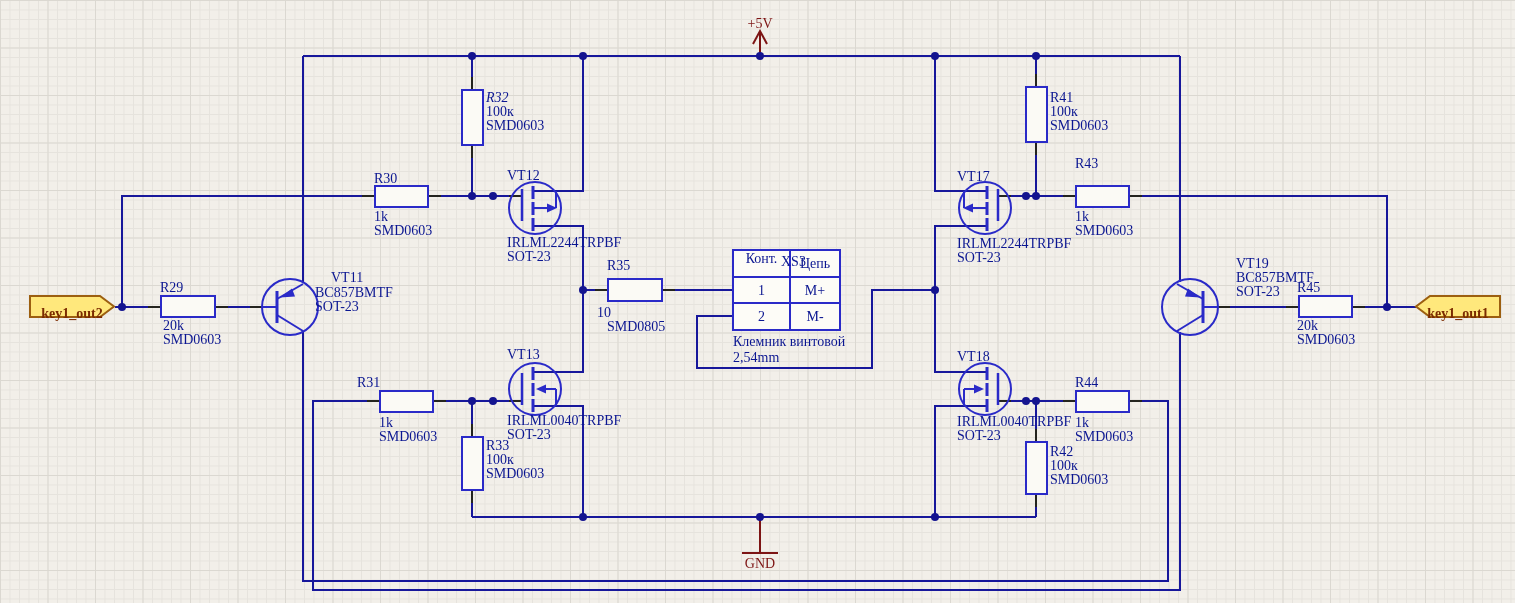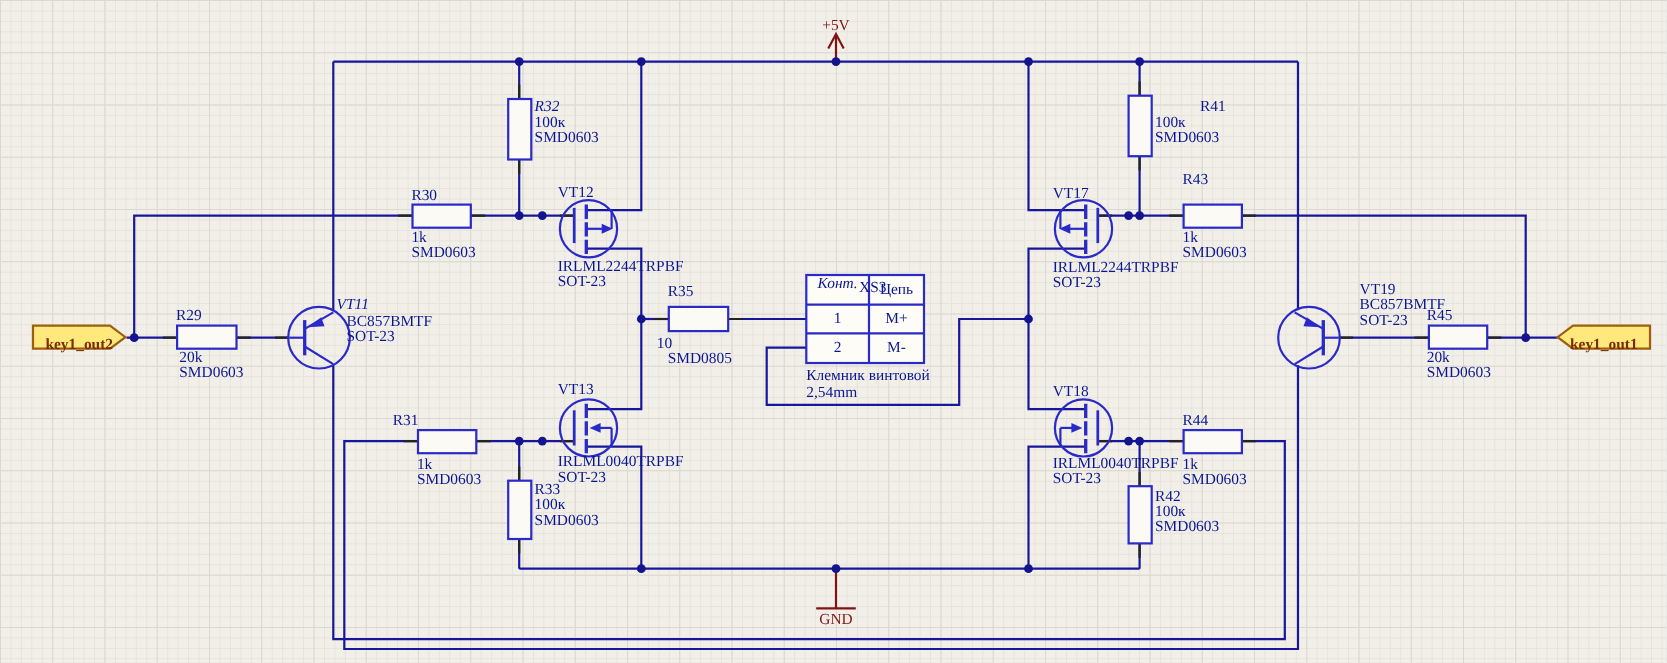--- a/index.html
+++ b/index.html
@@ -226,41 +226,41 @@
 <div class="lbl" style="left:486px;top:118px;">SMD0603</div>
 
 <div class="lbl" style="left:486px;top:438px;">R33</div>
 <div class="lbl" style="left:486px;top:452px;">100к</div>
 <div class="lbl" style="left:486px;top:466px;">SMD0603</div>
 
 <div class="lbl" style="left:607px;top:258px;">R35</div>
 <div class="lbl" style="left:587px;top:305px;margin-left:10px;">10</div>
 <div class="lbl" style="left:607px;top:319px;">SMD0805</div>
 
-<div class="lbl" style="left:1050px;top:90px;margin-left:41px;">R41</div>
+<div class="lbl" style="left:1050px;top:90px;">R41</div>
 <div class="lbl" style="left:1050px;top:104px;">100к</div>
 <div class="lbl" style="left:1050px;top:118px;">SMD0603</div>
 
 <div class="lbl" style="left:1050px;top:444px;text-align:center;">R42</div>
 <div class="lbl" style="left:1050px;top:458px;">100к</div>
 <div class="lbl" style="left:1050px;top:472px;">SMD0603</div>
 
 <div class="lbl" style="left:1075px;top:156px;">R43</div>
 <div class="lbl" style="left:1075px;top:209px;">1k</div>
 <div class="lbl" style="left:1075px;top:223px;">SMD0603</div>
 
 <div class="lbl" style="left:1075px;top:375px;">R44</div>
 <div class="lbl" style="left:1075px;top:415px;">1k</div>
 <div class="lbl" style="left:1075px;top:429px;">SMD0603</div>
 
 <div class="lbl" style="left:1297px;top:280px;">R45</div>
 <div class="lbl" style="left:1297px;top:318px;">20k</div>
 <div class="lbl" style="left:1297px;top:332px;">SMD0603</div>
 
-<div class="lbl" style="left:306px;top:270px;font-style:italic;">VT11</div>
+<div class="lbl" style="left:331px;top:270px;">VT11</div>
 <div class="lbl" style="left:315px;top:285px;">BC857BMTF</div>
 <div class="lbl" style="left:315px;top:299px;">SOT-23</div>
 
 <div class="lbl" style="left:507px;top:168px;">VT12</div>
 <div class="lbl" style="left:507px;top:235px;">IRLML2244TRPBF</div>
 <div class="lbl" style="left:507px;top:249px;">SOT-23</div>
 
 <div class="lbl" style="left:507px;top:347px;">VT13</div>
 <div class="lbl" style="left:507px;top:413px;">IRLML0040TRPBF</div>
 <div class="lbl" style="left:507px;top:427px;">SOT-23</div>
@@ -271,21 +271,21 @@
 
 <div class="lbl" style="left:957px;top:349px;">VT18</div>
 <div class="lbl" style="left:957px;top:414px;">IRLML0040TRPBF</div>
 <div class="lbl" style="left:957px;top:428px;">SOT-23</div>
 
 <div class="lbl" style="left:1236px;top:256px;">VT19</div>
 <div class="lbl" style="left:1236px;top:270px;">BC857BMTF</div>
 <div class="lbl" style="left:1236px;top:284px;">SOT-23</div>
 
 <div class="lbl" style="left:733px;top:254px;margin-left:48px;">XS3</div>
-<div class="cell" style="left:733px;top:250px;width:57px;height:17px;font-style:italic;">Конт.</div>
+<div class="cell" style="left:733px;top:250px;width:57px;height:17px;">Конт.</div>
 <div class="cell" style="left:790px;top:250px;width:50px;height:27px;">Цепь</div>
 <div class="cell" style="left:733px;top:277px;width:57px;height:26px;">1</div>
 <div class="cell" style="left:790px;top:277px;width:50px;height:26px;">M+</div>
 <div class="cell" style="left:733px;top:303px;width:57px;height:27px;">2</div>
 <div class="cell" style="left:790px;top:303px;width:50px;height:27px;">M-</div>
 <div class="lbl" style="left:733px;top:334px;">Клемник винтовой</div>
 <div class="lbl" style="left:733px;top:350px;">2,54mm</div>
 
 </div>
 

